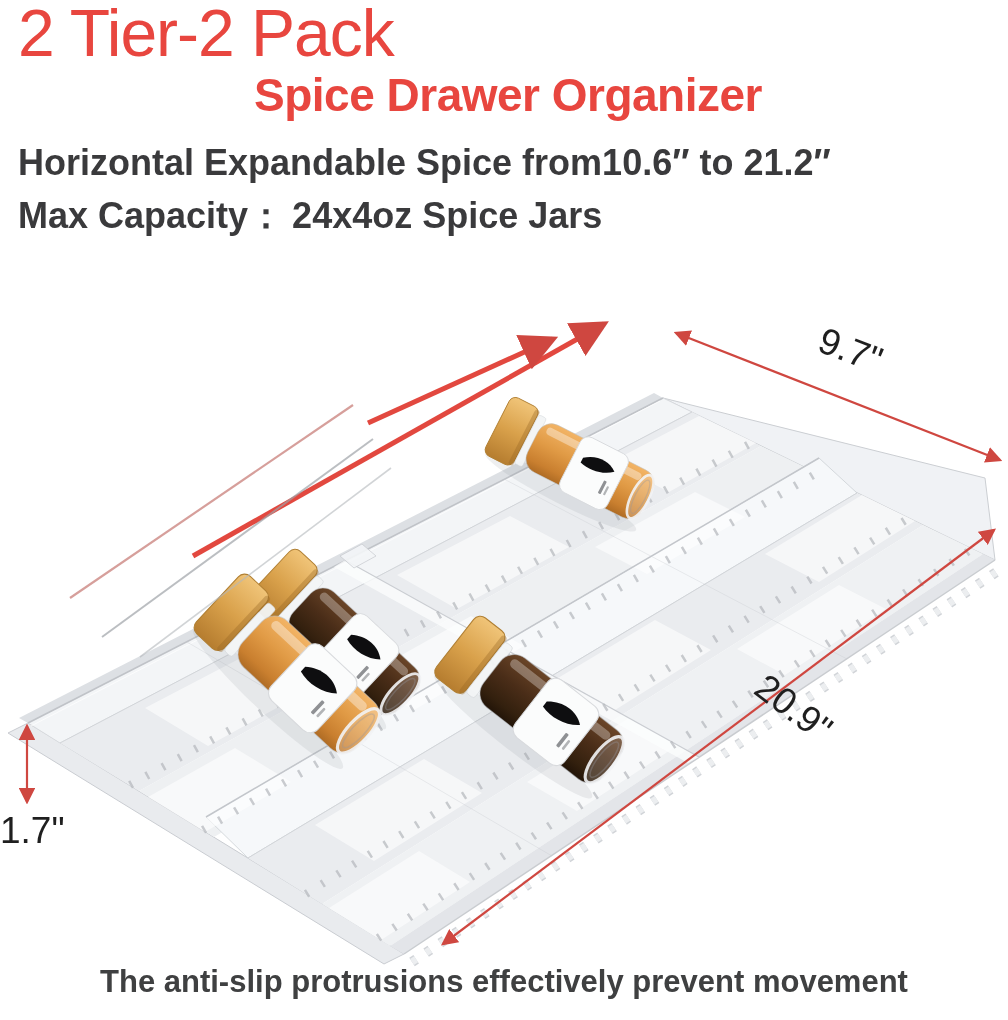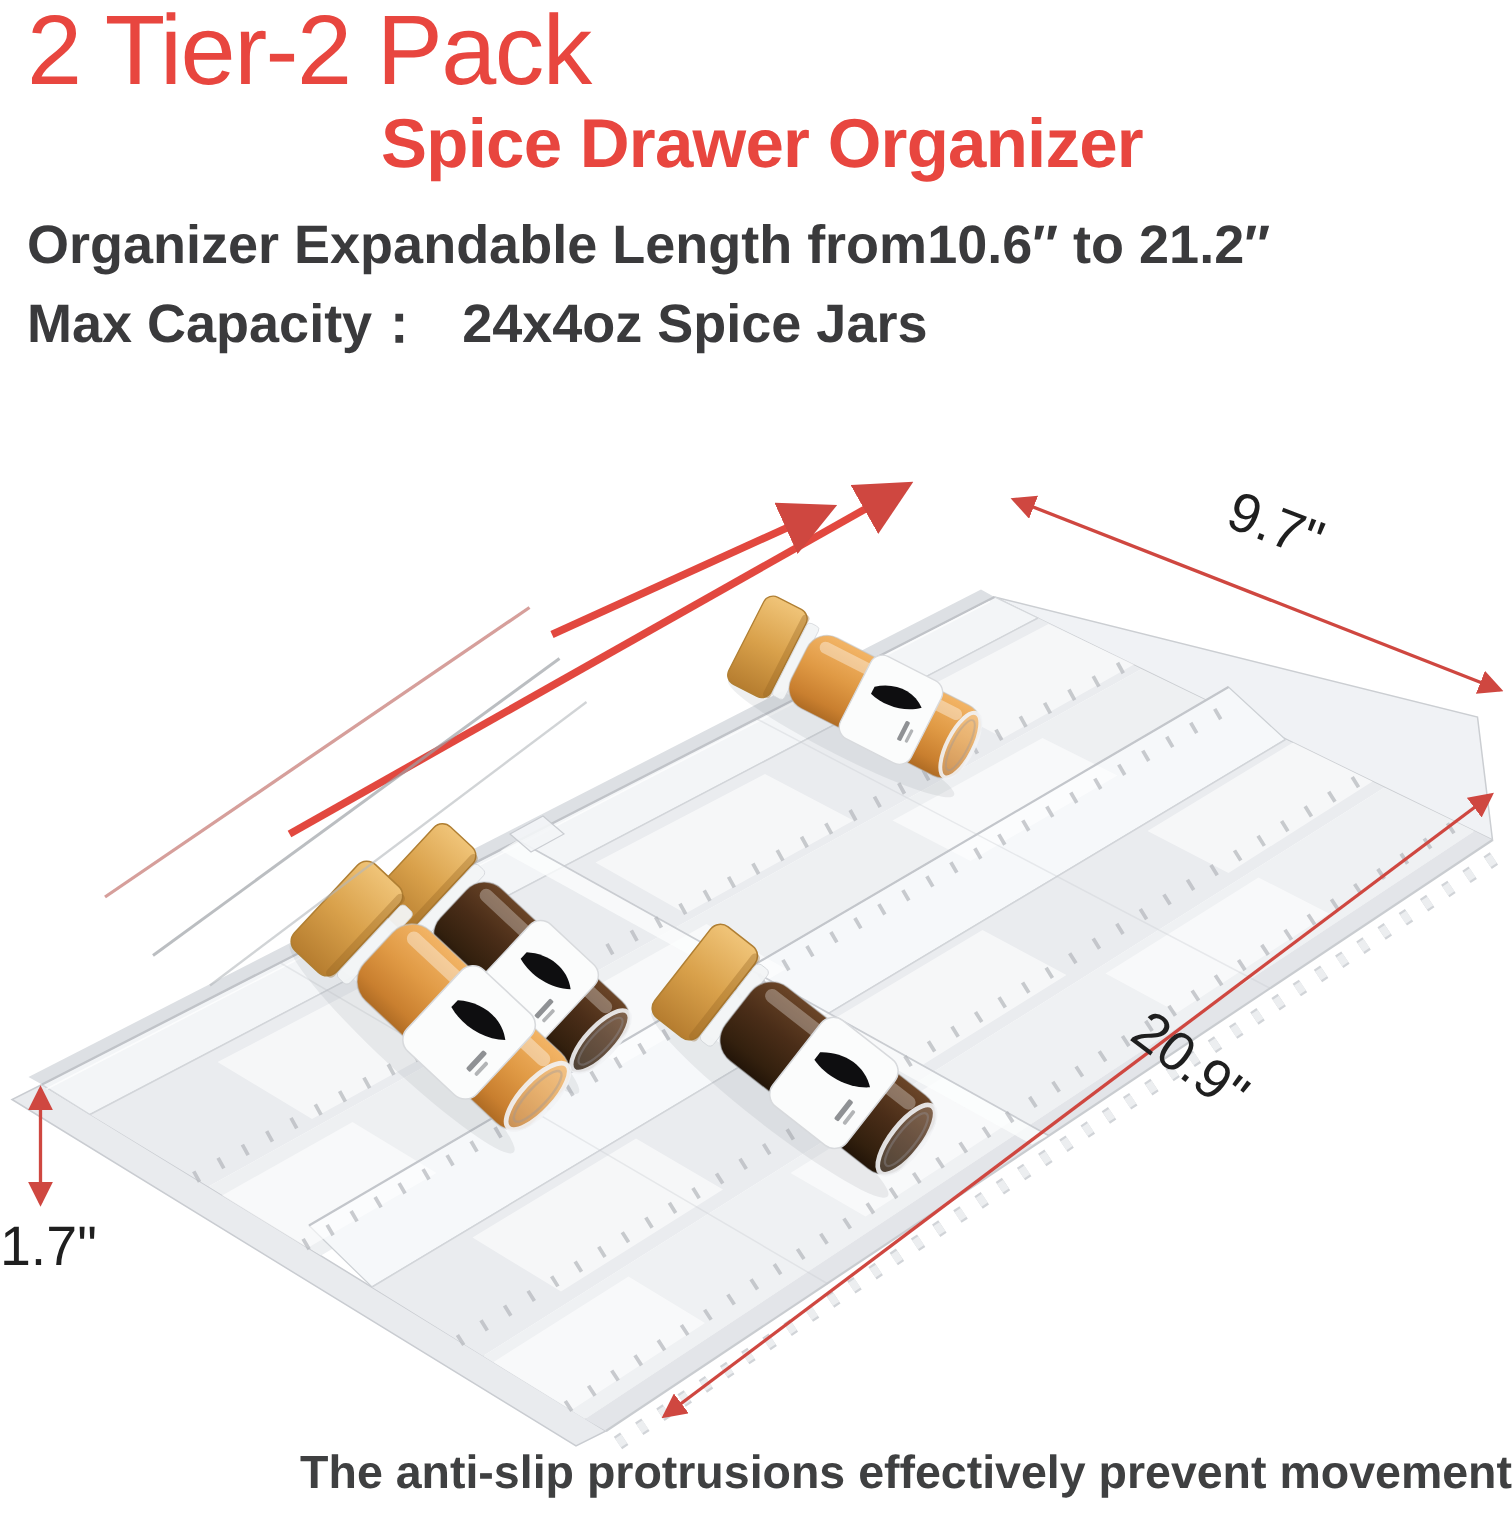--- a/index.html
+++ b/index.html
@@ -15,37 +15,37 @@
   .hdr h2{
     margin:6px 0 0 0; font-size:46px; line-height:1.0; font-weight:700;
     color:#e8463f; letter-spacing:-0.5px;text-align:center;
   }
   .feature{
     margin:0; font-weight:700; color:#3a3a3c; font-size:36px; line-height:1.0;
   }
   .feature.l1{margin-top:27px;}
   .feature.l2{margin-top:17px;}
   .feature .range{}
-  .feature .capv{margin-left:24px;}
+  .feature .capv{margin-left:8px;}
   .stage{position:absolute; left:0; top:0; width:1008px; height:1020px;}
   .footer-caption{
-    position:absolute; left:0; top:964px; width:100%; text-align:right;
+    position:absolute; left:0; top:964px; width:100%; text-align:center;
     font-size:31px; font-weight:700; color:#3f4041; letter-spacing:0;
   }
   .dimtext{font-family:"Liberation Sans", sans-serif; fill:#1f1f1f; font-size:37px; font-weight:400;}
 </style>
 </head>
 <body>
 
 <div class="page">
 
   <div class="hdr">
     <h1>2 Tier-2 Pack</h1>
     <h2>Spice Drawer Organizer</h2>
-    <p class="feature l1"><span>Organizer Expandable Length from</span><span class="range">10.6″ to 21.2″</span></p>
+    <p class="feature l1"><span>Horizontal Expandable Spice from</span><span class="range">10.6″ to 21.2″</span></p>
     <p class="feature l2"><span>Max Capacity：</span><span class="capv">24x4oz Spice Jars</span></p>
   </div>
 
   <svg class="stage" viewBox="0 0 1008 1020" aria-hidden="true">
     <defs>
       <marker id="mArr" viewBox="0 0 10 10" refX="8.5" refY="5" markerWidth="7.5" markerHeight="7.5" orient="auto-start-reverse">
         <path d="M0,0 L10,5 L0,10 z" fill="#cf4740"></path>
       </marker>
       <linearGradient id="gWall" x1="0" y1="0" x2="0" y2="1">
         <stop offset="0" stop-color="#f7f9fb"></stop>

